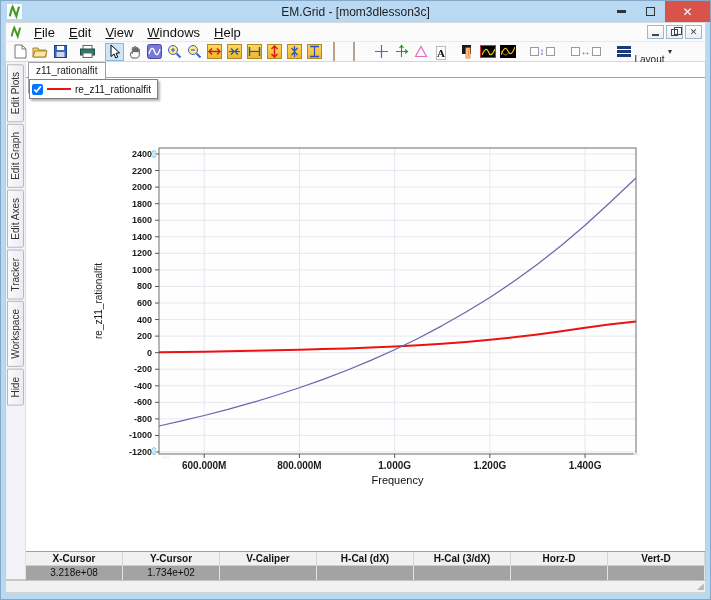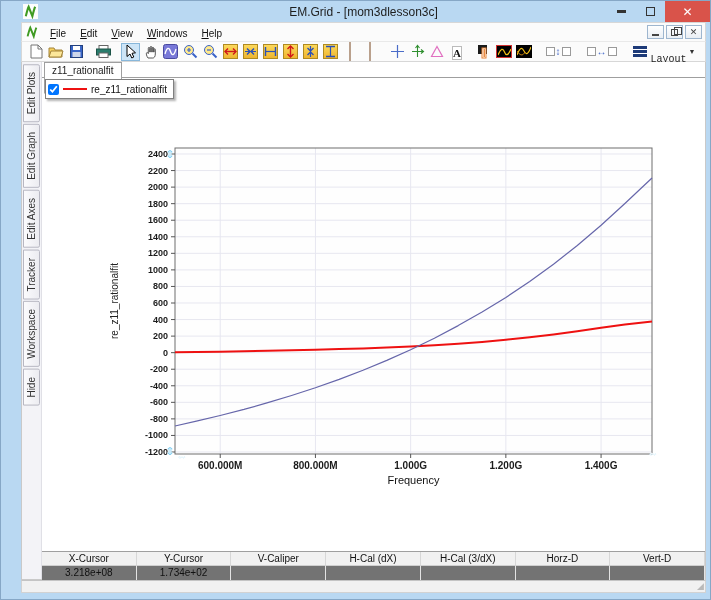--- a/index.html
+++ b/index.html
@@ -1,37 +1,37 @@
 <!DOCTYPE html>
 <html><head>
 <meta charset="utf-8">
 <style>
   * { margin:0; padding:0; box-sizing:border-box; }
   html,body { background:#e8e8e8; }
   body { font-family:"Liberation Sans","DejaVu Sans",sans-serif; }
 
-  .win { width:711px; height:600px; background:#b9d8f2; padding:0 4px 0 20px;
+  .win { width:711px; height:600px; background:#b9d8f2; padding:0 4px 0 4px;
          display:flex; flex-direction:column; border:1px solid #86a7c6; position:relative; }
 
   
   .titlebar { height:21px; display:flex; align-items:center; position:relative; flex:0 0 auto; }
   .title-text { position:absolute; left:0; right:0; text-align:center; font-size:12px; color:#1e1e1e; }
   .app-logo { width:15px; height:15px; margin-left:2px; z-index:2; }
   .cap-btns { margin-left:auto; display:flex; z-index:2; height:21px; }
   .cap-btn { width:29px; height:21px; display:flex; align-items:center; justify-content:center; color:#333; }
   .cap-btn.close { width:45px; background:#d9534a; color:#fff; margin-right:-4px; }
   .glyph-min { width:9px; height:3px; background:currentColor; display:inline-block; }
   .glyph-max { width:9px; height:9px; border:1px solid currentColor; display:inline-block; }
   .glyph-x { font-size:12px; line-height:1; }
 
   
   .menubar { height:19px; background:#fbfbfb; border:1px solid #d7d7d7; border-bottom:none;
              display:flex; align-items:center; flex:0 0 auto; }
   .menu-logo { width:14px; height:14px; margin:0 4px 0 3px; }
-  .menu-item { font-size:10px; color:#111; padding:2px 7px; }
+  .menu-item { font-size:13px; color:#111; padding:2px 7px; }
   .menu-item u { text-decoration:underline; }
   .mdi-btns { margin-left:auto; display:flex; gap:2px; margin-right:3px; }
   .mdi-btn { width:17px; height:14px; border:1px solid #9eb6cf; background:linear-gradient(#ffffff,#e9eef4);
              display:flex; align-items:center; justify-content:center; font-size:9px; color:#444; }
   .mdi-min { width:7px; height:2px; background:#444; display:inline-block; margin-top:6px; }
   .mdi-rest { width:7px; height:7px; border:1px solid #444; position:relative; display:inline-block; }
   .mdi-rest::before { content:""; position:absolute; left:2px; top:-3px; width:6px; height:6px; border:1px solid #444; }
 
   
   .toolbar { height:21px; background:#fbfbfb; border:1px solid #d7d7d7; border-top:1px solid #e9e9e9;
@@ -45,21 +45,21 @@
           display:flex; align-items:center; justify-content:center; }
   .panes { width:15px; height:13px; border:1px solid #b9a08c; background:#fff; }
   .panes.v { background:linear-gradient(90deg,#fff 0 2px,#efa86a 2px 5px,#fff 5px 8px,#efa86a 8px 11px,#fff 11px); }
   .panes.h { background:linear-gradient(#fff 0 2px,#efa86a 2px 4px,#fff 4px 7px,#efa86a 7px 9px,#fff 9px); }
   .darkplot { width:16px; height:13px; background:#000; display:flex; align-items:center; justify-content:center; }
   .darkplot.rb { border:1px solid #d03030; }
   .alignbox { display:flex; align-items:center; gap:1px; }
   .alignbox .sq { width:9px; height:9px; border:1px solid #9a9a9a; background:#fff; }
   .alignbox .ar { color:#3a62c8; font-size:10px; line-height:1; }
   .layout-ic { width:14px; height:11px; background:linear-gradient(#1d3a78 0 3px,#fff 3px 4px,#1d3a78 4px 7px,#fff 7px 8px,#1d3a78 8px); }
-  .layout-lbl { font-size:10px; color:#222; margin:16px 2px 0 4px;font-family:Liberation Mono, monospace; }
+  .layout-lbl { font-size:10px; color:#222; margin:16px 2px 0 4px; }
   .caret { font-size:7px; color:#333; }
   .abtn { font-family:"Liberation Serif",serif; font-weight:bold; font-size:11px; color:#111;
           border:1px solid #bbb; background:#fff; width:13px; height:13px; line-height:11px; text-align:center; }
 
   
   .client { flex:1 1 auto; min-height:0; display:flex; background:#fff; border:1px solid #c9c9c9; border-top:none; }
   .sidebar { width:20px; background:#f3f3f7; border-right:1px solid #e0e0e6; display:flex; flex-direction:column; align-items:center; padding-top:1px; }
   .side-tab { writing-mode:vertical-rl; transform:rotate(180deg); font-size:10px; color:#333;
               background:linear-gradient(90deg,#ececf1,#fbfbfd); border:1px solid #b7b7c2; border-radius:2px 0 0 2px;
               padding:7px 2px; margin:1px 0; }
@@ -81,22 +81,22 @@
   .ytick { font-size:9px; font-weight:bold; fill:#1b1b1b; }
   .xtick { font-size:10px; font-weight:bold; fill:#1b1b1b; }
   .axlabel { font-size:11px; fill:#111; }
   .aylabel { font-size:10px; fill:#222; }
   .handle { font-size:11px; font-weight:bold; fill:#3db4ea; stroke:#ffffff; stroke-width:0.4px; }
 
   
   .readout { height:28px; border-top:1px solid #9f9f9f; display:grid; grid-template-columns:repeat(7,1fr);
              grid-template-rows:14px 14px; flex:0 0 auto; }
   .ro-h { background:#f1f1f1; border-right:1px solid #d7d7d7; border-bottom:1px solid #cfcfcf;
-          font-size:10px; font-weight:normal; color:#111; text-align:center; line-height:13px; }
-  .ro-v { background:#737373; border-right:1px solid #e3e3e3; font-size:10px; color:#111; text-align:center; line-height:13px; }
+          font-size:10px; font-weight:bold; color:#111; text-align:center; line-height:13px; }
+  .ro-v { background:#a3a3a3; border-right:1px solid #e3e3e3; font-size:10px; color:#111; text-align:center; line-height:13px; }
 
   
   .statusbar { height:13px; background:#f1f1f1; border:1px solid #d2d2d2; border-top:1px solid #c4c4c4;
                flex:0 0 auto; position:relative; }
   .grip { position:absolute; right:1px; bottom:0; font-size:9px; color:#b9b9b9; line-height:11px; }
   .win-bottom { height:6px; flex:0 0 auto; }
 </style>
 </head>
 <body>
 

